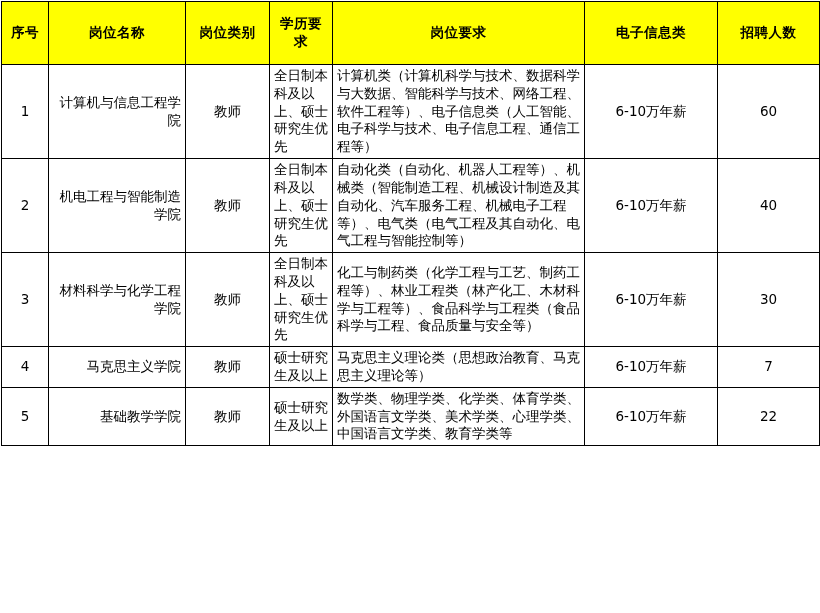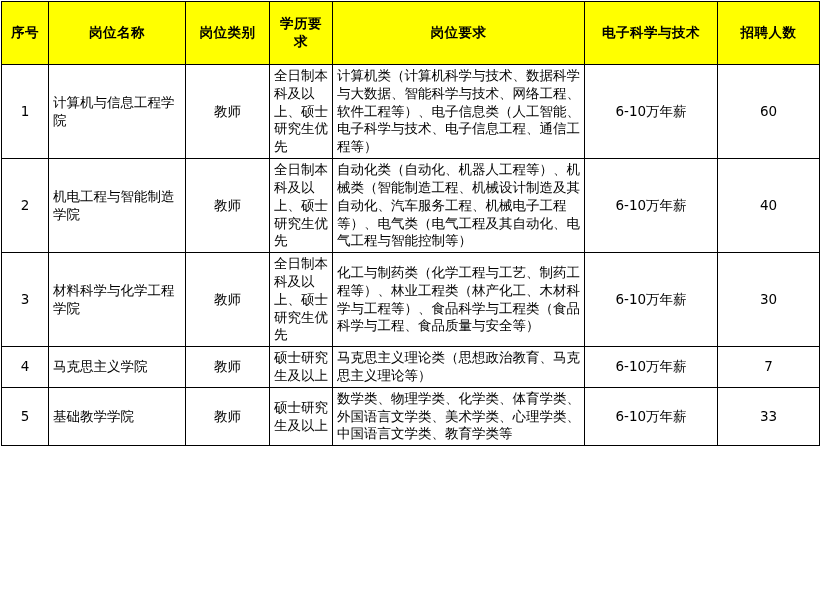--- a/index.html
+++ b/index.html
@@ -34,21 +34,21 @@
     text-align: center;
     height: 58px;
     font-size: 14.5px;
     letter-spacing: 0.5px;
   }
   td.c-index {
     text-align: center;
     font-size: 13.5px;
   }
   td.c-name {
-    text-align: left;
+    text-align: right;
     font-size: 14px;
     line-height: 1.5;
     padding-left: 8px;
     padding-right: 8px;
   }
   td.c-type {
     text-align: center;
     font-size: 14px;
   }
   td.c-edu {
@@ -98,21 +98,21 @@
     <col class="w-salary">
     <col class="w-count">
   </colgroup>
   <thead>
     <tr>
       <th>序号</th>
       <th>岗位名称</th>
       <th>岗位类别</th>
       <th>学历要求</th>
       <th>岗位要求</th>
-      <th>电子科学与技术</th>
+      <th>电子信息类</th>
       <th>招聘人数</th>
     </tr>
   </thead>
   <tbody>
     <tr>
       <td class="c-index">1</td>
       <td class="c-name">计算机与信息工程学院</td>
       <td class="c-type">教师</td>
       <td class="c-edu">全日制本科及以上、硕士研究生优先</td>
       <td class="c-req">计算机类（计算机科学与技术、数据科学与大数据、智能科学与技术、网络工程、软件工程等）、电子信息类（人工智能、电子科学与技术、电子信息工程、通信工程等）</td>
@@ -146,16 +146,16 @@
       <td class="c-salary">6-10万年薪</td>
       <td class="c-count">7</td>
     </tr>
     <tr>
       <td class="c-index">5</td>
       <td class="c-name">基础教学学院</td>
       <td class="c-type">教师</td>
       <td class="c-edu">硕士研究生及以上</td>
       <td class="c-req">数学类、物理学类、化学类、体育学类、外国语言文学类、美术学类、心理学类、中国语言文学类、教育学类等</td>
       <td class="c-salary">6-10万年薪</td>
-      <td class="c-count">33</td>
+      <td class="c-count">22</td>
     </tr>
   </tbody>
 </table>
 
 </body></html>

